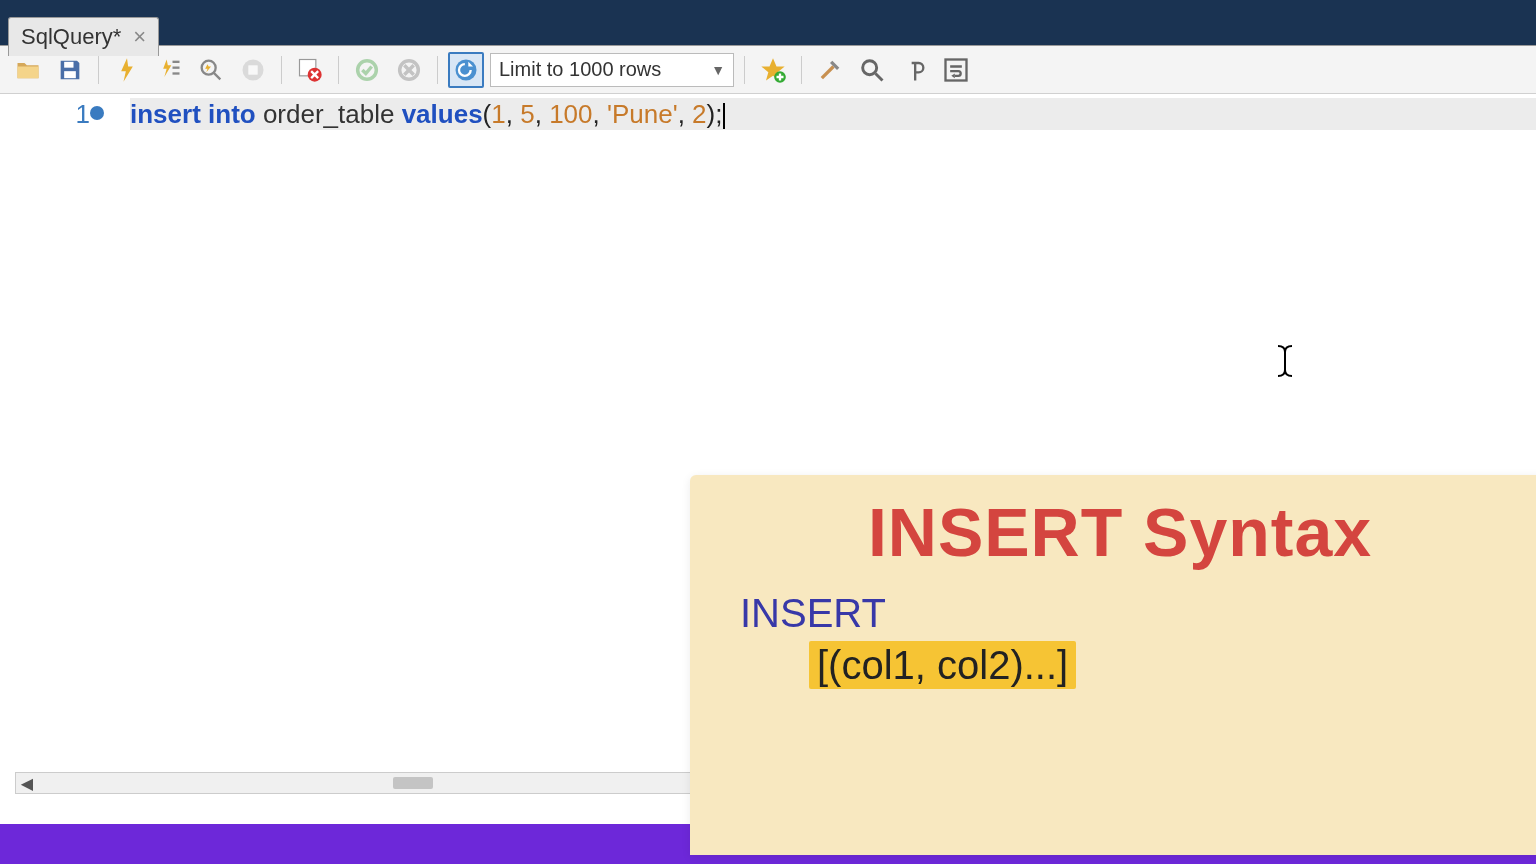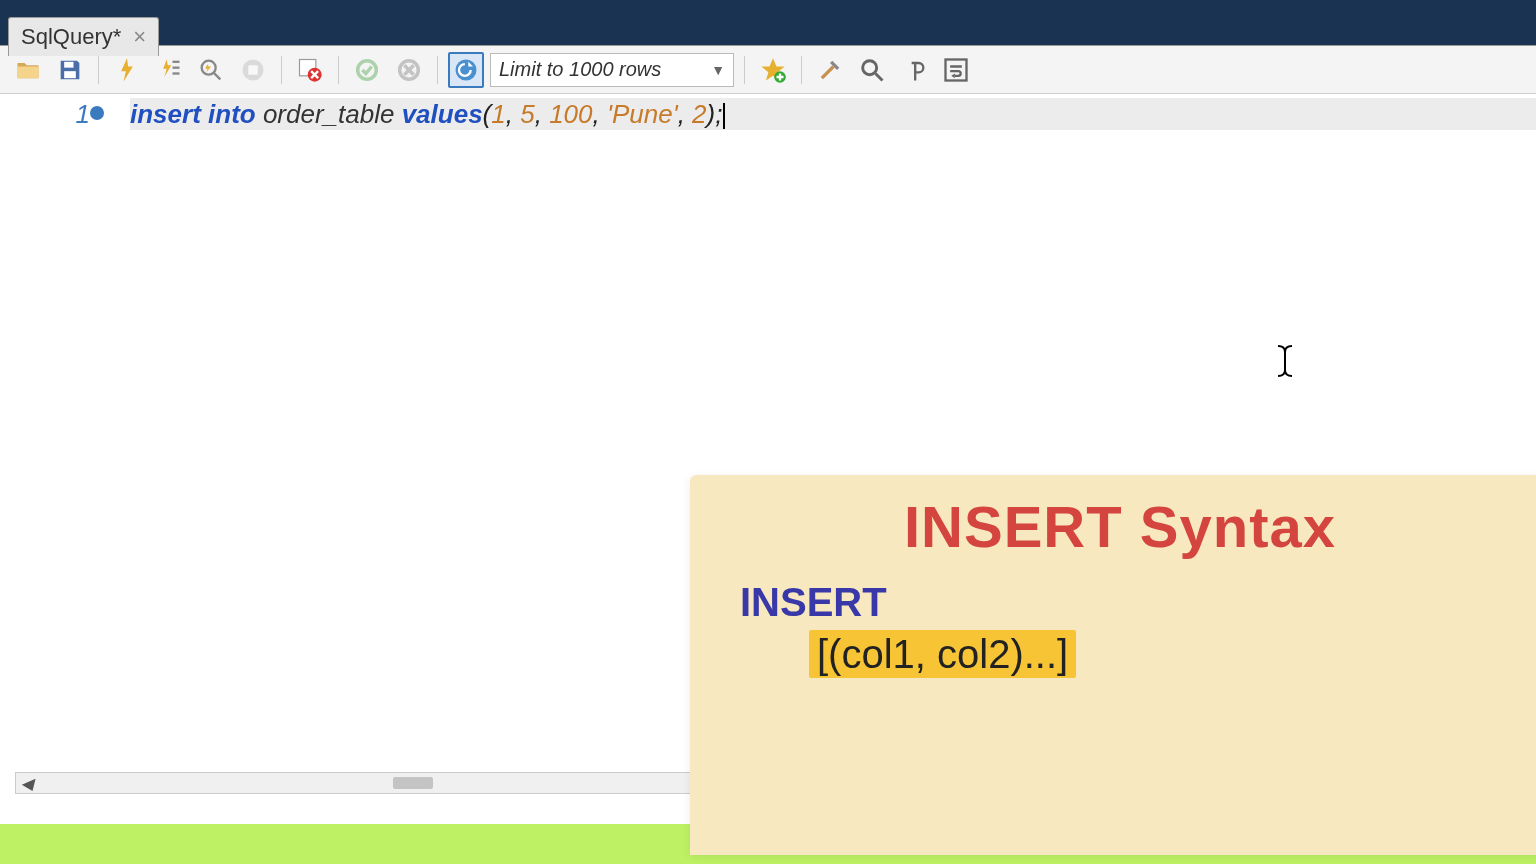--- a/index.html
+++ b/index.html
@@ -31,24 +31,23 @@
       color: #333;
       margin-top: 11px;
     }
     .tab .close {
       margin-left: 12px;
       color: #888;
       font-size: 22px;
       cursor: pointer;
     }
     .main-area {
-      background: #bef264;
+      background: #6d28d9;
       height: 819px;
       border-top: 1px solid #999;
-      font-style: italic;
     }
     .toolbar {
       background: #f4f4f4;
       border-bottom: 1px solid #d0d0d0;
       padding: 6px 10px;
       display: flex;
       align-items: center;
       gap: 6px;
       height: 48px;
     }
@@ -177,33 +176,33 @@
       top: 475px;
       width: 860px;
       height: 380px;
       background: #f8e8c0;
       border-radius: 6px 0 0 0;
       padding: 18px 50px;
       box-shadow: 0 2px 10px rgba(0,0,0,0.08);
     }
     .card-title {
       text-align: center;
-      font-size: 58px;
+      font-size: 68px;
       font-weight: 700;
       color: #d4453f;
       margin-bottom: 16px;
       letter-spacing: 1px;
     }
     .syntax-line {
       font-size: 40px;
       line-height: 52px;
       font-weight: 600;
     }
     .indent1 { padding-left: 42px; }
-    .sx-kw { color: #3838a8; font-weight: 700; }
+    .sx-kw { color: #3838a8; font-weight: 400; }
     .sx-text { color: #222; font-weight: 500; }
     .hl {
       background: #f6c434;
       padding: 2px 8px;
       border-radius: 2px;
       margin-left: 27px;
     }
     
     .tbtn svg { width: 28px; height: 28px; }
   </style>

